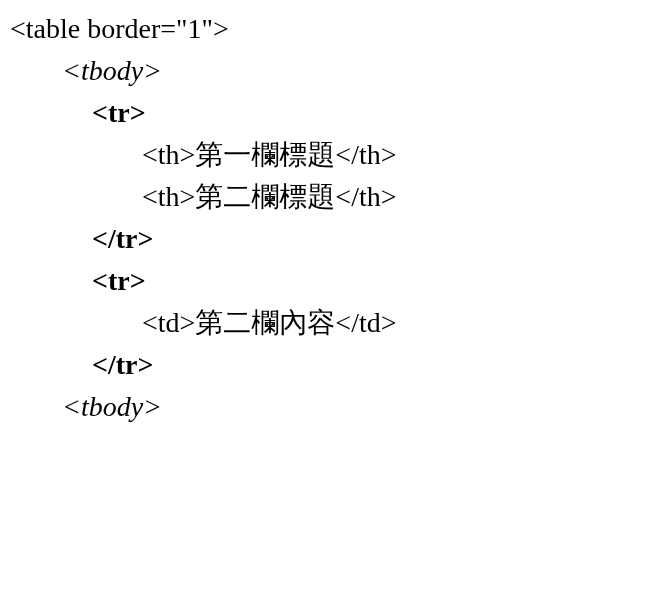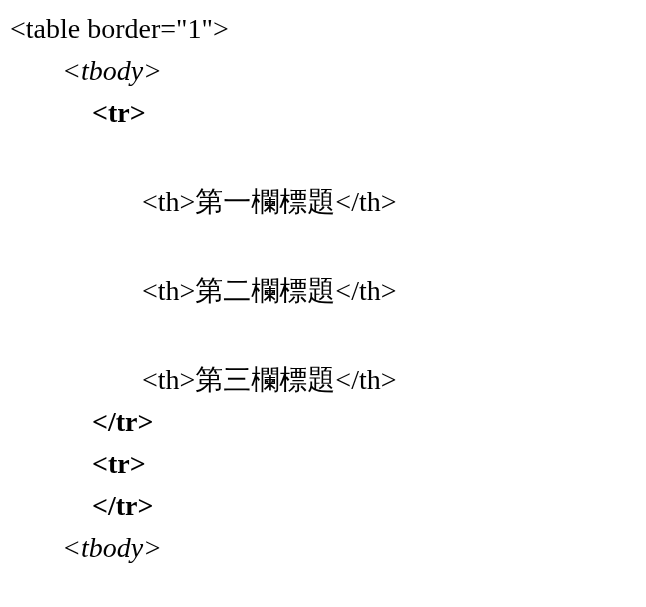--- a/index.html
+++ b/index.html
@@ -22,29 +22,29 @@
     line-height: 42px;
     color: #000000;
   }
   .code-line {
     white-space: pre;
     height: 42px;
   }
   .indent-0 { margin-left: 0; }
   .indent-1 { margin-left: 52px; font-style: italic; }
   .indent-2 { margin-left: 82px; font-weight: bold; }
-  .indent-3 { margin-left: 132px; margin-top: 47px; }
+  .indent-3 { margin-left: 132px; }
 </style>
 </head>
 <body>
 
 <div class="code-page">
   <div class="code-line indent-0">&lt;table border="1"&gt;</div>
   <div class="code-line indent-1">&lt;tbody&gt;</div>
   <div class="code-line indent-2">&lt;tr&gt;</div>
   <div class="code-line indent-3">&lt;th&gt;第一欄標題&lt;/th&gt;</div>
   <div class="code-line indent-3">&lt;th&gt;第二欄標題&lt;/th&gt;</div>
-  <div class="code-line indent-3">&lt;th&gt;第三欄標題&lt;/th&gt;</div>
   <div class="code-line indent-2">&lt;/tr&gt;</div>
   <div class="code-line indent-2">&lt;tr&gt;</div>
+  <div class="code-line indent-3">&lt;td&gt;第二欄內容&lt;/td&gt;</div>
   <div class="code-line indent-2">&lt;/tr&gt;</div>
   <div class="code-line indent-1">&lt;tbody&gt;</div>
 </div>
 
 </body></html>

